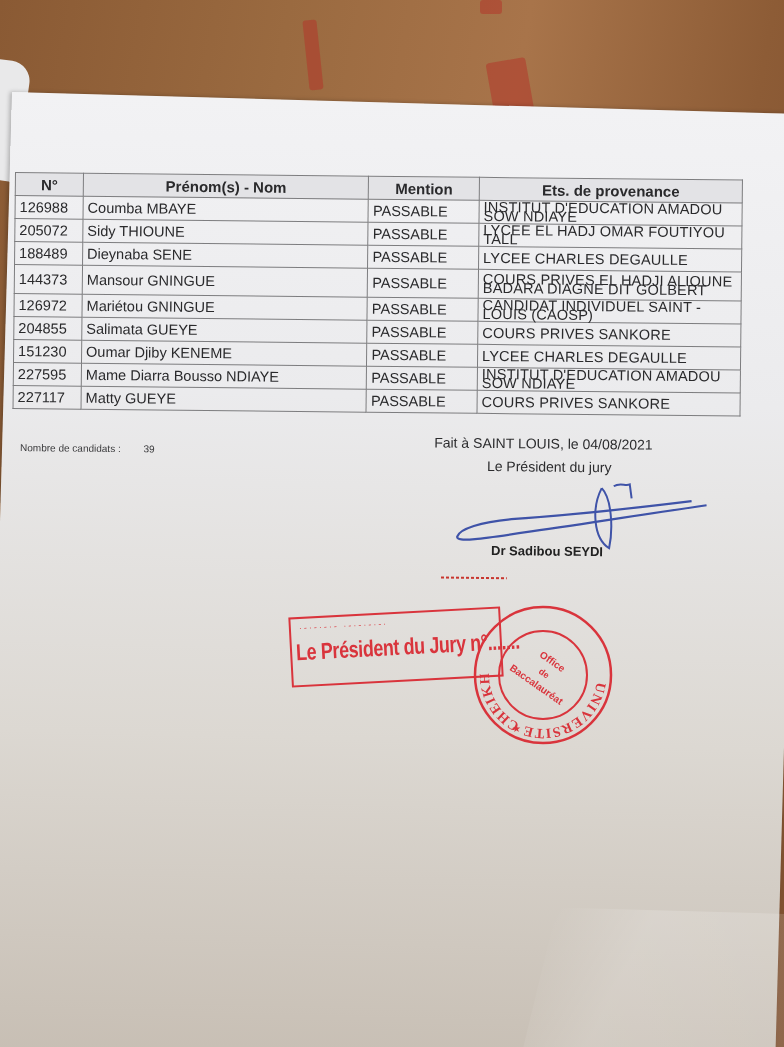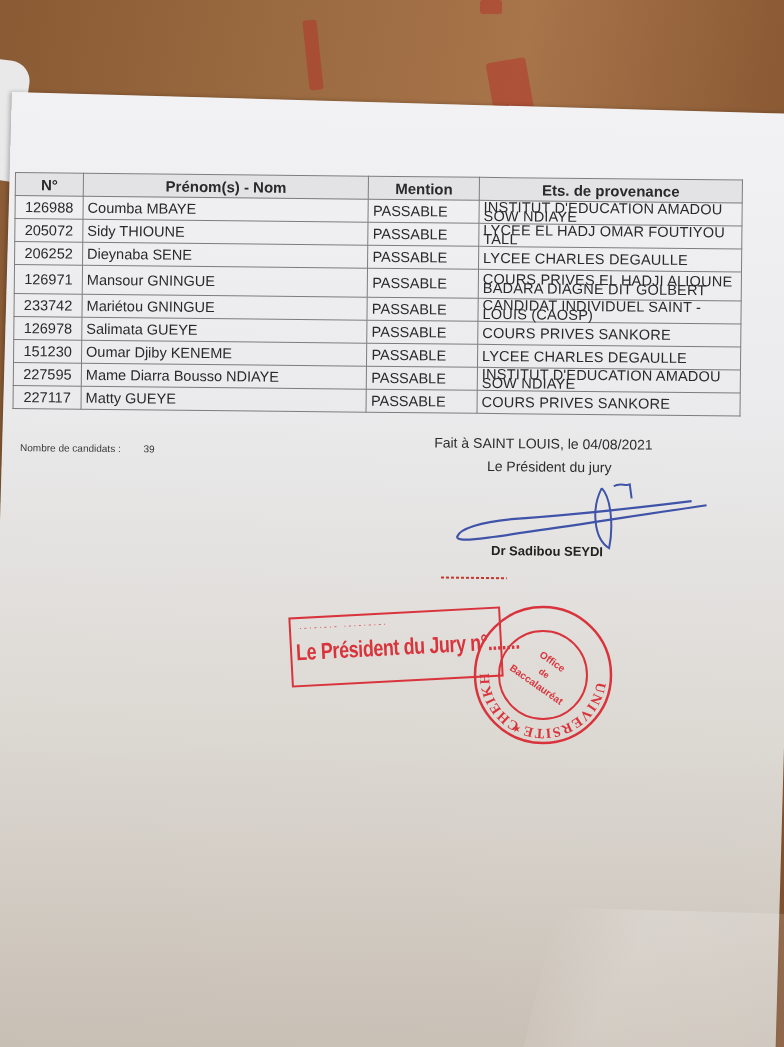--- a/index.html
+++ b/index.html
@@ -23,21 +23,21 @@
       position: absolute; left: 540px; top: 800px; width: 260px; height: 260px;
       background: linear-gradient(105deg, rgba(255,255,255,0) 0%, rgba(255,255,255,.18) 30%, rgba(255,255,255,.12) 100%);
       transform: skewX(-12deg);
     }
     .content { position: absolute; left: 15px; top: 172px; width: 730px; transform: rotate(0.6deg); transform-origin: 0 0; }
 
     table.results { border-collapse: collapse; width: 728px; background: transparent; }
     table.results th, table.results td { border: 1px solid #7d7d7f; padding: 0 4px; color: #2a2a2c; }
     table.results th { background: #e3e3e6; font-weight: bold; font-size: 15px; height: 22px; }
     table.results td { font-size: 14.5px; height: 22px; }
-    td.num { text-align: center; width: 58px; padding-right: 3px; }
+    td.num { text-align: left; width: 58px; padding-right: 3px; }
     td.name { width: 272px; }
     td.mention { width: 100px; }
     td.ets { font-size: 8px; letter-spacing: .2px; line-height: 9px; width: 250px; color: #3a3a3c; }
     tr.tall td { height: 28px; }
 
     .count-row { position: absolute; left: 8px; top: 270px; font-size: 10px; color: #3a3a3c; }
     .count-row .val { margin-left: 20px; }
     .fait { position: absolute; left: 422px; top: 258px; font-size: 14px; color: #2c2c2e; }
     .pres-title { position: absolute; left: 475px; top: 281px; font-size: 14px; color: #2c2c2e; }
     .signatory { position: absolute; left: 480px; top: 366px; font-size: 13px; font-weight: bold; color: #222; }
@@ -84,39 +84,39 @@
         <td class="mention">PASSABLE</td>
         <td class="ets">INSTITUT D'EDUCATION AMADOU SOW NDIAYE</td>
       </tr>
       <tr>
         <td class="num">205072</td>
         <td class="name">Sidy THIOUNE</td>
         <td class="mention">PASSABLE</td>
         <td class="ets">LYCEE EL HADJ OMAR FOUTIYOU TALL</td>
       </tr>
       <tr>
-        <td class="num">206252</td>
+        <td class="num">188489</td>
         <td class="name">Dieynaba SENE</td>
         <td class="mention">PASSABLE</td>
         <td class="ets">LYCEE CHARLES DEGAULLE</td>
       </tr>
       <tr class="tall">
-        <td class="num">126971</td>
+        <td class="num">144373</td>
         <td class="name">Mansour GNINGUE</td>
         <td class="mention">PASSABLE</td>
         <td class="ets">COURS PRIVES EL HADJI ALIOUNE BADARA DIAGNE DIT GOLBERT</td>
       </tr>
       <tr>
-        <td class="num">233742</td>
+        <td class="num">126972</td>
         <td class="name">Mariétou GNINGUE</td>
         <td class="mention">PASSABLE</td>
         <td class="ets">CANDIDAT INDIVIDUEL SAINT - LOUIS (CAOSP)</td>
       </tr>
       <tr>
-        <td class="num">126978</td>
+        <td class="num">204855</td>
         <td class="name">Salimata GUEYE</td>
         <td class="mention">PASSABLE</td>
         <td class="ets">COURS PRIVES SANKORE</td>
       </tr>
       <tr>
         <td class="num">151230</td>
         <td class="name">Oumar Djiby KENEME</td>
         <td class="mention">PASSABLE</td>
         <td class="ets">LYCEE CHARLES DEGAULLE</td>
       </tr>

